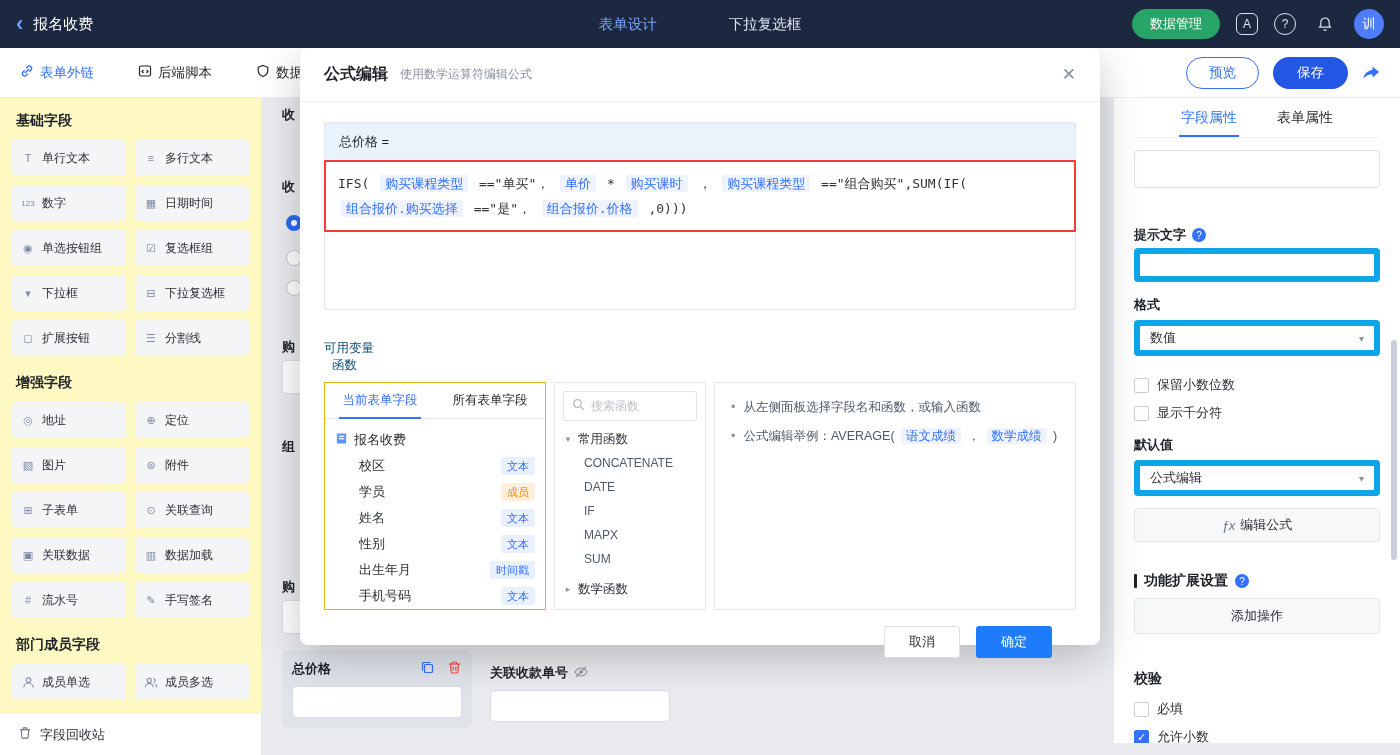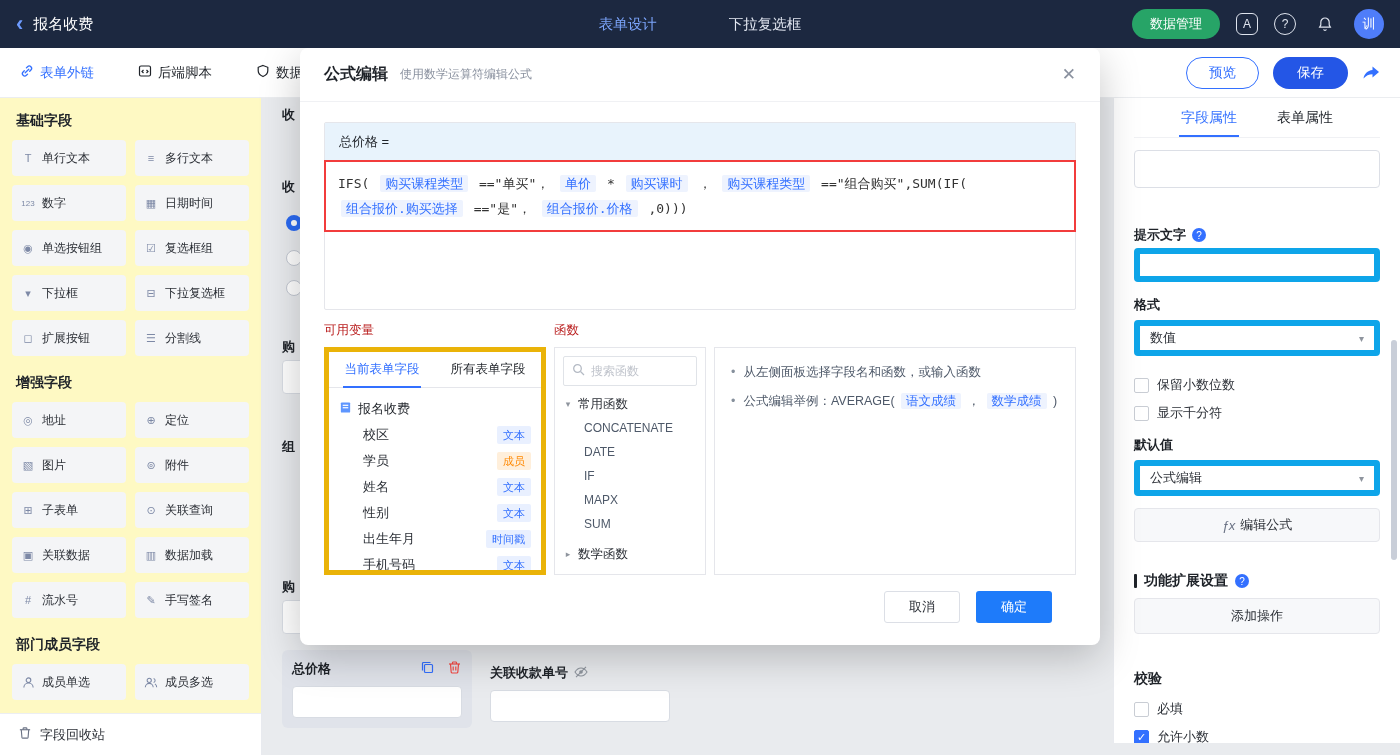--- a/index.html
+++ b/index.html
@@ -79,23 +79,23 @@
   .m-hd{height:54px;display:flex;align-items:center;padding:0 24px;border-bottom:1px solid #f0f1f4;}
   .m-title{font-size:16px;font-weight:bold;}
   .m-sub{font-size:12px;color:#8a919f;margin-left:12px;}
   .m-close{margin-left:auto;color:#8a919f;font-size:17px;cursor:pointer;}
   .m-body{padding:20px 24px 0;}
   .fx-box{border:1px solid #e5e6eb;border-radius:2px;}
   .fx-head{height:38px;background:#e8f3fc;display:flex;align-items:center;padding:0 14px;font-size:13px;color:#1f2329;}
   .fx-body{height:148px;position:relative;font-family:"DejaVu Sans Mono","Liberation Mono",monospace;cursor:text;}
   .fx-red{position:absolute;top:-1px;left:-1px;right:-1px;border:2px solid #f23c3c;padding:9px 12px;line-height:25px;font-size:13px;color:#333;}
   .chip{background:#eef3fe;color:#3370ff;border-radius:2px;padding:1px 5px;margin:0 3px;white-space:nowrap;}
-  .cols-labels{display:flex;margin-top:12px;font-size:12.5px;color:#b91c1c;}
+  .cols-labels{display:flex;margin-top:30px;font-size:12.5px;color:#0c4a6e;flex-direction:column;}
   .cols{display:flex;margin-top:8px;gap:8px;height:228px;}
-  .vars-panel{width:222px;border:5px solid #eab308;flex:none;overflow:hidden;}
+  .vars-panel{width:222px;border:1px solid #eab308;flex:none;overflow:hidden;}
   .vtabs{height:36px;display:flex;border-bottom:1px solid #e5e6eb;}
   .vtab{flex:1;display:flex;align-items:center;justify-content:center;font-size:12.5px;color:#1f2329;position:relative;cursor:pointer;}
   .vtab.active{color:#3370ff;}
   .vtab.active:after{content:"";position:absolute;left:14px;right:14px;bottom:-1px;height:2px;background:#3370ff;}
   .vlist{padding:8px 10px;}
   .vroot{display:flex;align-items:center;gap:6px;height:26px;font-size:13px;cursor:pointer;}
   .vitem{display:flex;align-items:center;height:26px;padding-left:24px;font-size:13px;color:#2b2f36;cursor:pointer;}
   .vtag{margin-left:auto;font-size:11px;padding:1px 6px;border-radius:2px;line-height:16px;}
   .vtag.blue{color:#3370ff;background:#e9f0ff;}
   .vtag.orange{color:#ff8800;background:#ffefdb;}

